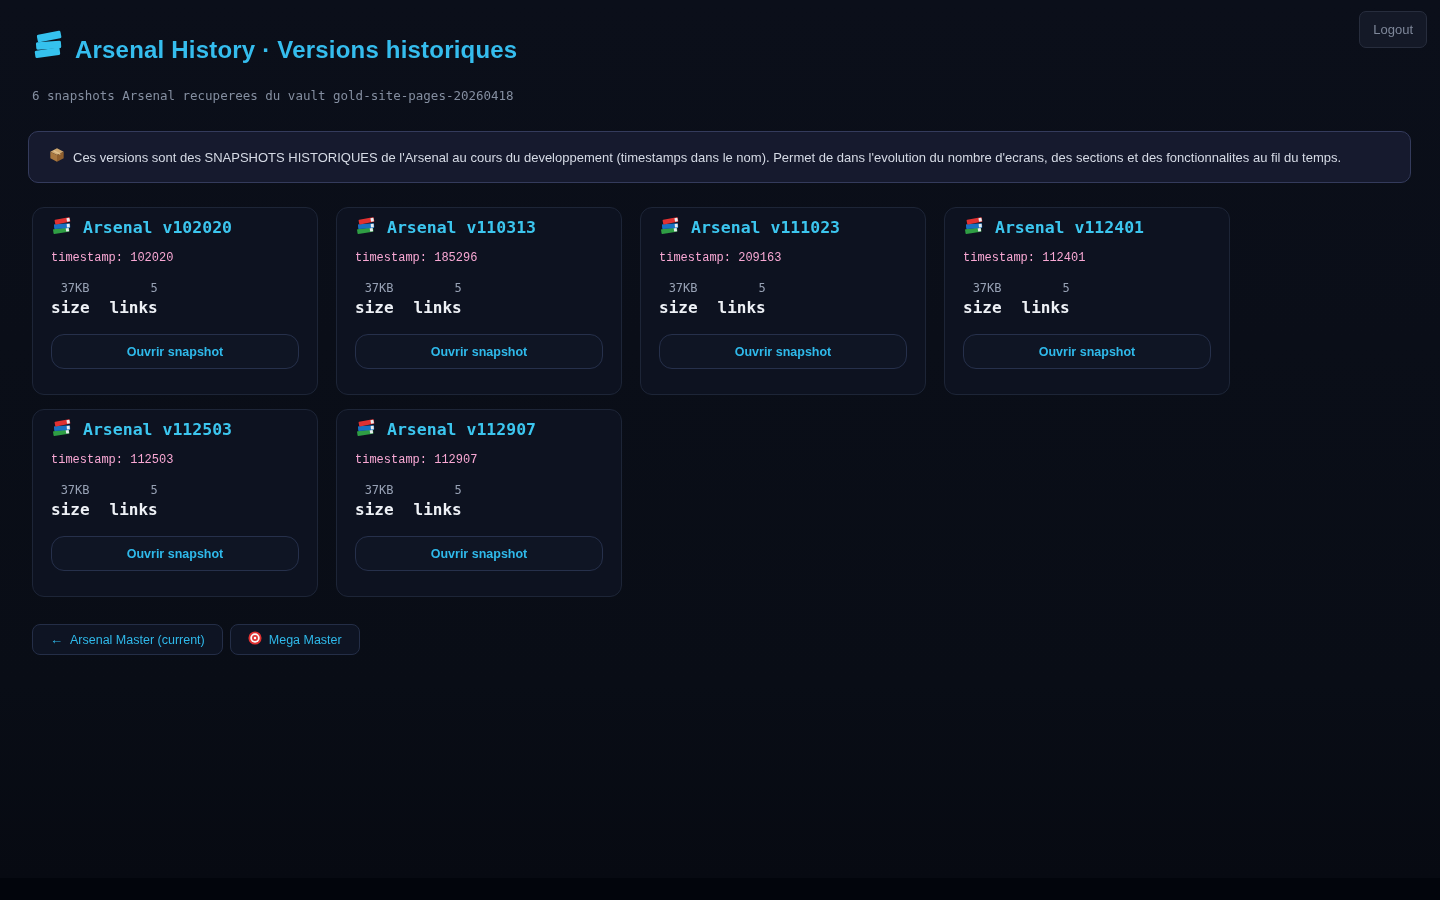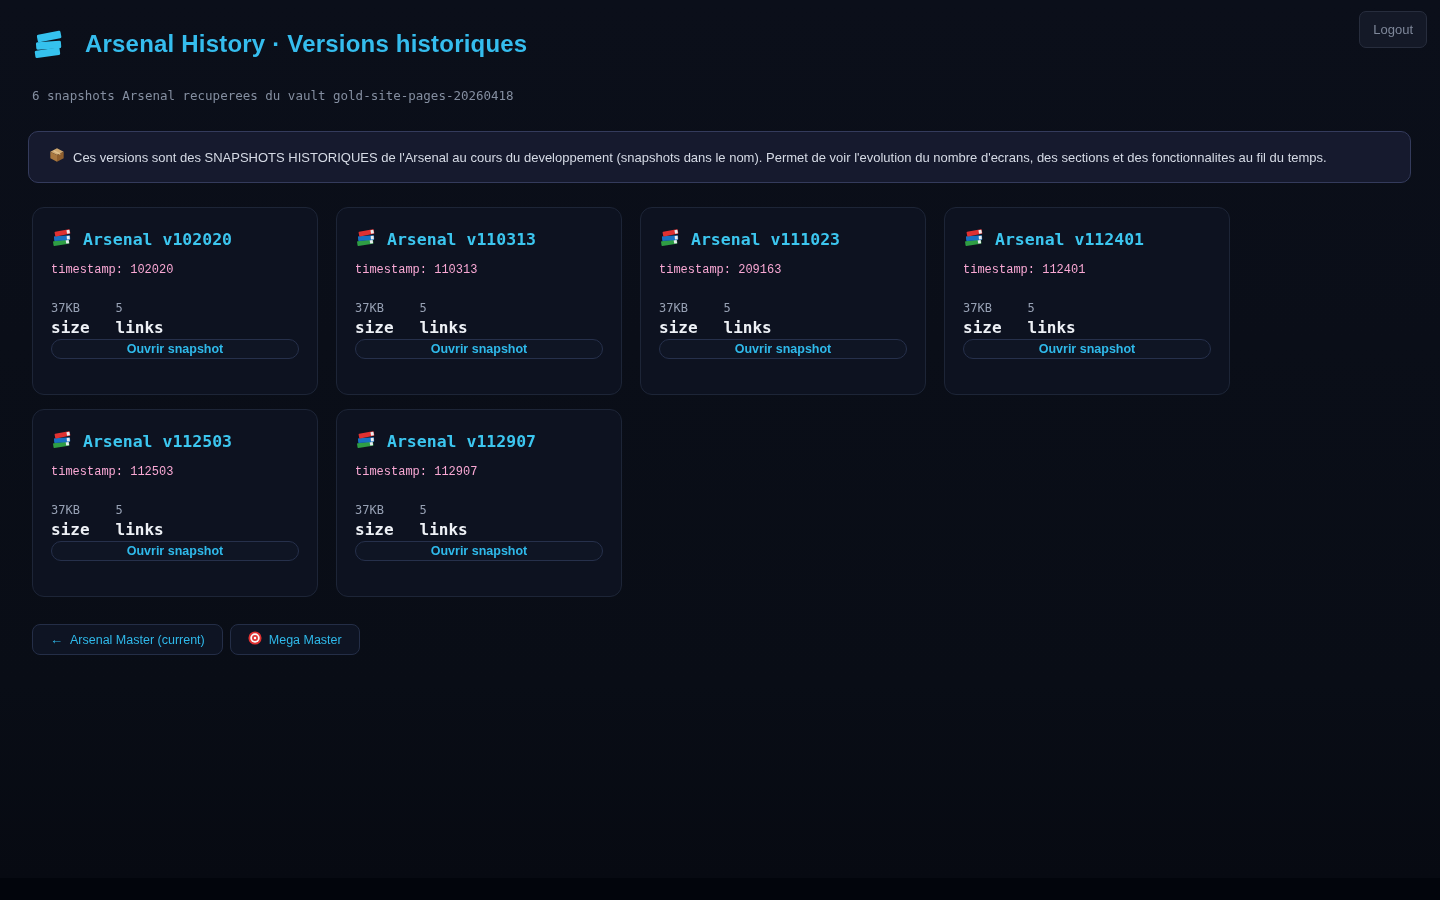--- a/index.html
+++ b/index.html
@@ -25,22 +25,22 @@
     border: 1px solid #272d3d;
     border-radius: 7px;
     color: #7e8799;
     font-size: 13px;
     padding: 10px 13px;
     cursor: pointer;
     font-family: "Liberation Sans", sans-serif;
   }
   .header-row {
     display: flex;
-    align-items: flex-start;
-    gap: 21px;
+    align-items: flex-end;
+    gap: 11px;
   }
   .logo-icon { width: 32px; height: 30px; flex: 0 0 auto; }
   .page-title {
     font-size: 24px;
     font-weight: bold;
     color: #35bdee;
     letter-spacing: 0.2px;
   }
   .page-subtitle {
     margin-top: 24px;
@@ -73,61 +73,62 @@
     display: grid;
     grid-template-columns: repeat(auto-fill, 286px);
     gap: 14px 18px;
   }
   .card {
     width: 286px;
     height: 188px;
     background: #0d1220;
     border: 1px solid #1d2537;
     border-radius: 12px;
-    padding: 20px 18px 18px;
+    padding: 8px 18px 18px;
   }
   .card-title-row {
     display: flex;
     align-items: center;
     gap: 10px;
   }
   .books-icon { width: 22px; height: 19px; flex: 0 0 auto; }
   .card-title {
     font-family: "DejaVu Sans Mono", monospace;
     font-size: 16.5px;
     font-weight: bold;
     color: #3cc6ef;
   }
   .card-timestamp {
     margin-top: 12px;
     font-family: Liberation Mono, monospace;
     font-size: 12px;
     color: #f9a8d4;
   }
   .card-stats {
-    margin-top: 24px;
+    margin-top: 16px;
     display: flex;
-    gap: 26px;
+    gap: 20px;
+    text-align: right;
   }
   .stat-value {
     font-family: "DejaVu Sans Mono", monospace;
     font-size: 12px;
     color: #97a1b4;
   }
   .stat-label {
     margin-top: 3px;
     font-family: "DejaVu Sans Mono", monospace;
     font-size: 16px;
     font-weight: bold;
     color: #eef1f6;
   }
   .open-snapshot-btn {
-    margin-top: 2px;
+    margin-top: 17px;
     width: 100%;
-    height: 20px;
+    height: 35px;
     background: #0f1524;
     border: 1px solid #26304b;
     border-radius: 13px;
     color: #2fb9ea;
     font-size: 12.5px;
     font-weight: bold;
     cursor: pointer;
     font-family: "Liberation Sans", sans-serif;
   }
   
@@ -183,21 +184,21 @@
 
   <div class="info-banner">
     <span>
       <svg class="pkg-icon" viewBox="0 0 24 24">
         <path d="M12 2 L22 7 L12 12 L2 7 Z" fill="#cfa76f"></path>
         <path d="M2 7 L12 12 L12 22 L2 17 Z" fill="#a8773f"></path>
         <path d="M12 12 L22 7 L22 17 L12 22 Z" fill="#8f5f2e"></path>
         <path d="M7 4.5 L17 9.5 L17 12 L7 7 Z" fill="#e3c492" opacity="0.85"></path>
       </svg>
     </span>
-    <span class="banner-text">Ces versions sont des SNAPSHOTS HISTORIQUES de l'Arsenal au cours du developpement (snapshots dans le nom). Permet de voir l'evolution du nombre d'ecrans, des sections et des fonctionnalites au fil du temps.</span>
+    <span class="banner-text">Ces versions sont des SNAPSHOTS HISTORIQUES de l'Arsenal au cours du developpement (timestamps dans le nom). Permet de dans l'evolution du nombre d'ecrans, des sections et des fonctionnalites au fil du temps.</span>
   </div>
 
   <div class="cards-grid" id="cards-grid">
     <div class="card">
       <div class="card-title-row">
         <span>
           <svg class="books-icon" viewBox="0 0 30 26">
             <g transform="rotate(-8 15 20)">
               <rect x="3" y="16.5" width="22" height="6.5" rx="1" fill="#2f9e44"></rect>
               <rect x="20.5" y="17.4" width="4" height="4.7" fill="#e9ecef"></rect>
@@ -241,21 +242,21 @@
               <rect x="21.5" y="11.4" width="4" height="4.7" fill="#e9ecef"></rect>
             </g>
             <g transform="rotate(-11 15 6)">
               <rect x="5" y="3.5" width="21" height="6.5" rx="1" fill="#e03131"></rect>
               <rect x="21.5" y="4.4" width="4" height="4.7" fill="#e9ecef"></rect>
             </g>
           </svg>
         </span>
         <span class="card-title">Arsenal v110313</span>
       </div>
-      <div class="card-timestamp">timestamp: 110313</div>
+      <div class="card-timestamp">timestamp: 185296</div>
       <div class="card-stats">
         <div>
           <div class="stat-value">37KB</div>
           <div class="stat-label">size</div>
         </div>
         <div>
           <div class="stat-value">5</div>
           <div class="stat-label">links</div>
         </div>
       </div>

